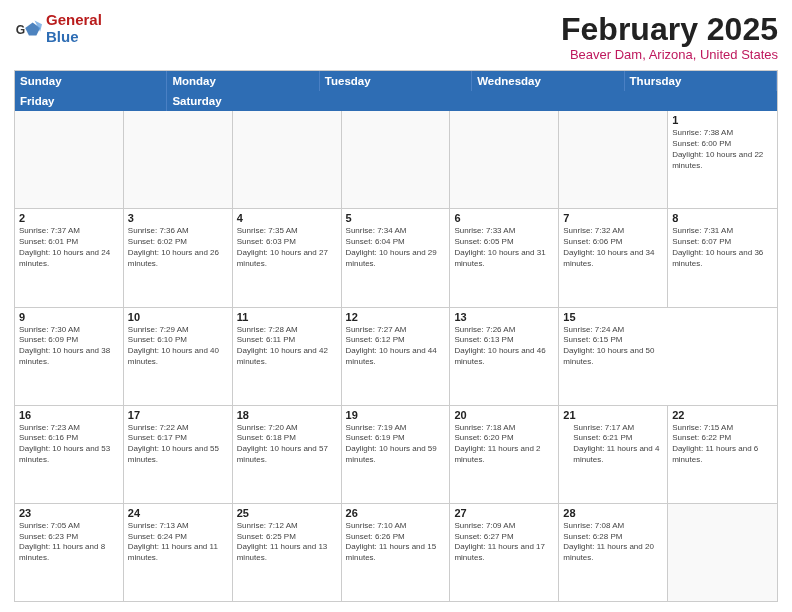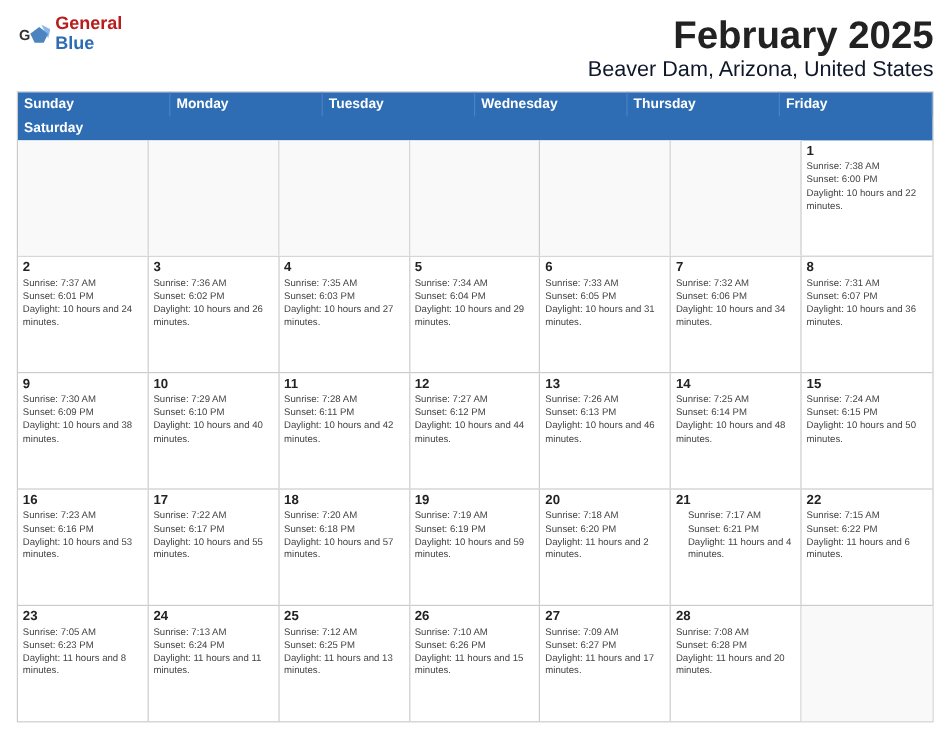--- a/index.html
+++ b/index.html
@@ -50,32 +50,32 @@
     .title-block {
       text-align: right;
     }
     .title-main {
       font-size: 32px;
       font-weight: bold;
       color: #222;
       line-height: 1.1;
     }
     .title-sub {
-      font-size: 18px;
-      color: #0f172a;
+      font-size: 13px;
+      color: #be185d;
     }
     .calendar {
       flex: 1;
       display: flex;
       flex-direction: column;
       border: 1px solid #ccc;
     }
     .cal-header {
       display: grid;
-      grid-template-columns: repeat(6, 1fr);
+      grid-template-columns: repeat(5, 1fr);
       background: #2e6db4;
     }
     .cal-header-cell {
       color: #fff;
       font-size: 11.5px;
       font-weight: bold;
       padding: 4px 5px;
       border-right: 1px solid #4a80c4;
     }
     .cal-header-cell:last-child { border-right: none; }
@@ -229,26 +229,20 @@
 Sunset: 6:12 PM
 Daylight: 10 hours and 44 minutes.</div>
           </div>
           <div class="cal-cell">
             <div class="day-num">13</div>
             <div class="day-info" style="white-space: pre-line;">Sunrise: 7:26 AM
 Sunset: 6:13 PM
 Daylight: 10 hours and 46 minutes.</div>
           </div>
           <div class="cal-cell">
-            <div class="day-num">14</div>
-            <div class="day-info" style="white-space: pre-line;">Sunrise: 7:25 AM
-Sunset: 6:14 PM
-Daylight: 10 hours and 48 minutes.</div>
-          </div>
-          <div class="cal-cell">
             <div class="day-num">15</div>
             <div class="day-info" style="white-space: pre-line;">Sunrise: 7:24 AM
 Sunset: 6:15 PM
 Daylight: 10 hours and 50 minutes.</div>
           </div>
         </div>
         <div class="cal-row">
           <div class="cal-cell">
             <div class="day-num">16</div>
             <div class="day-info" style="white-space: pre-line;">Sunrise: 7:23 AM

